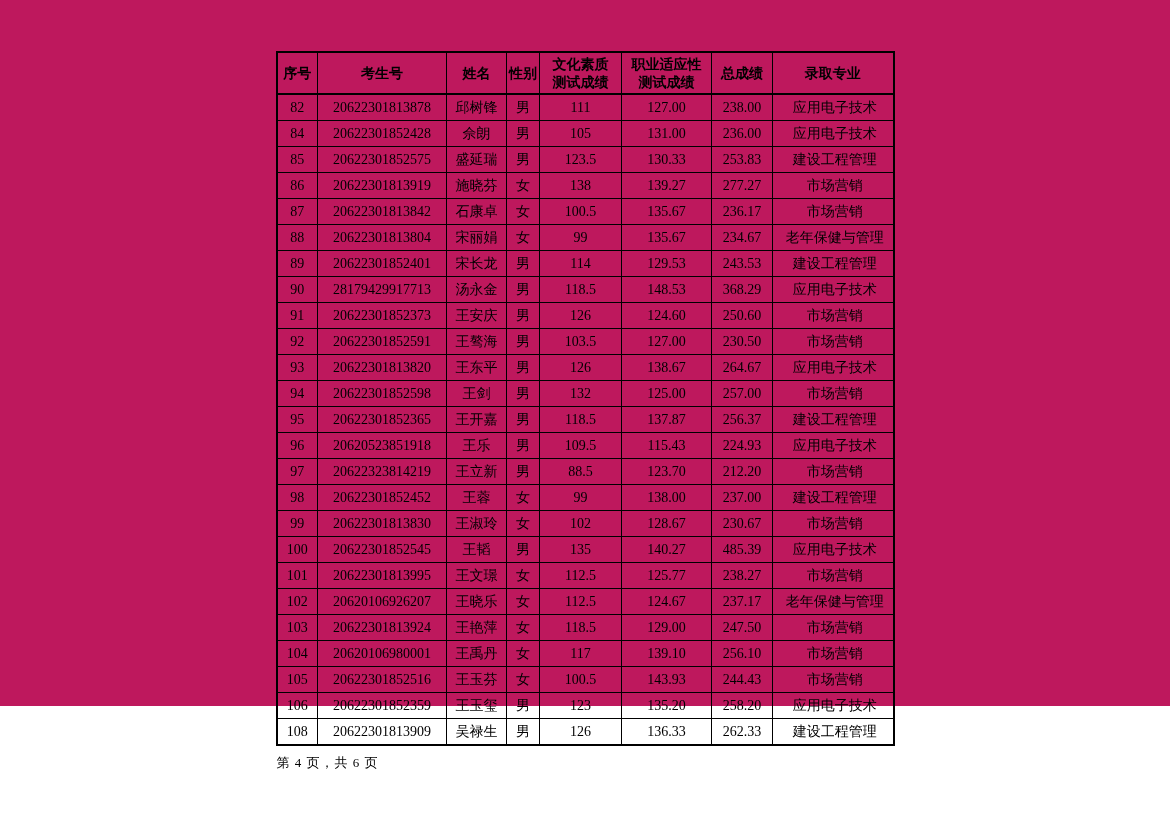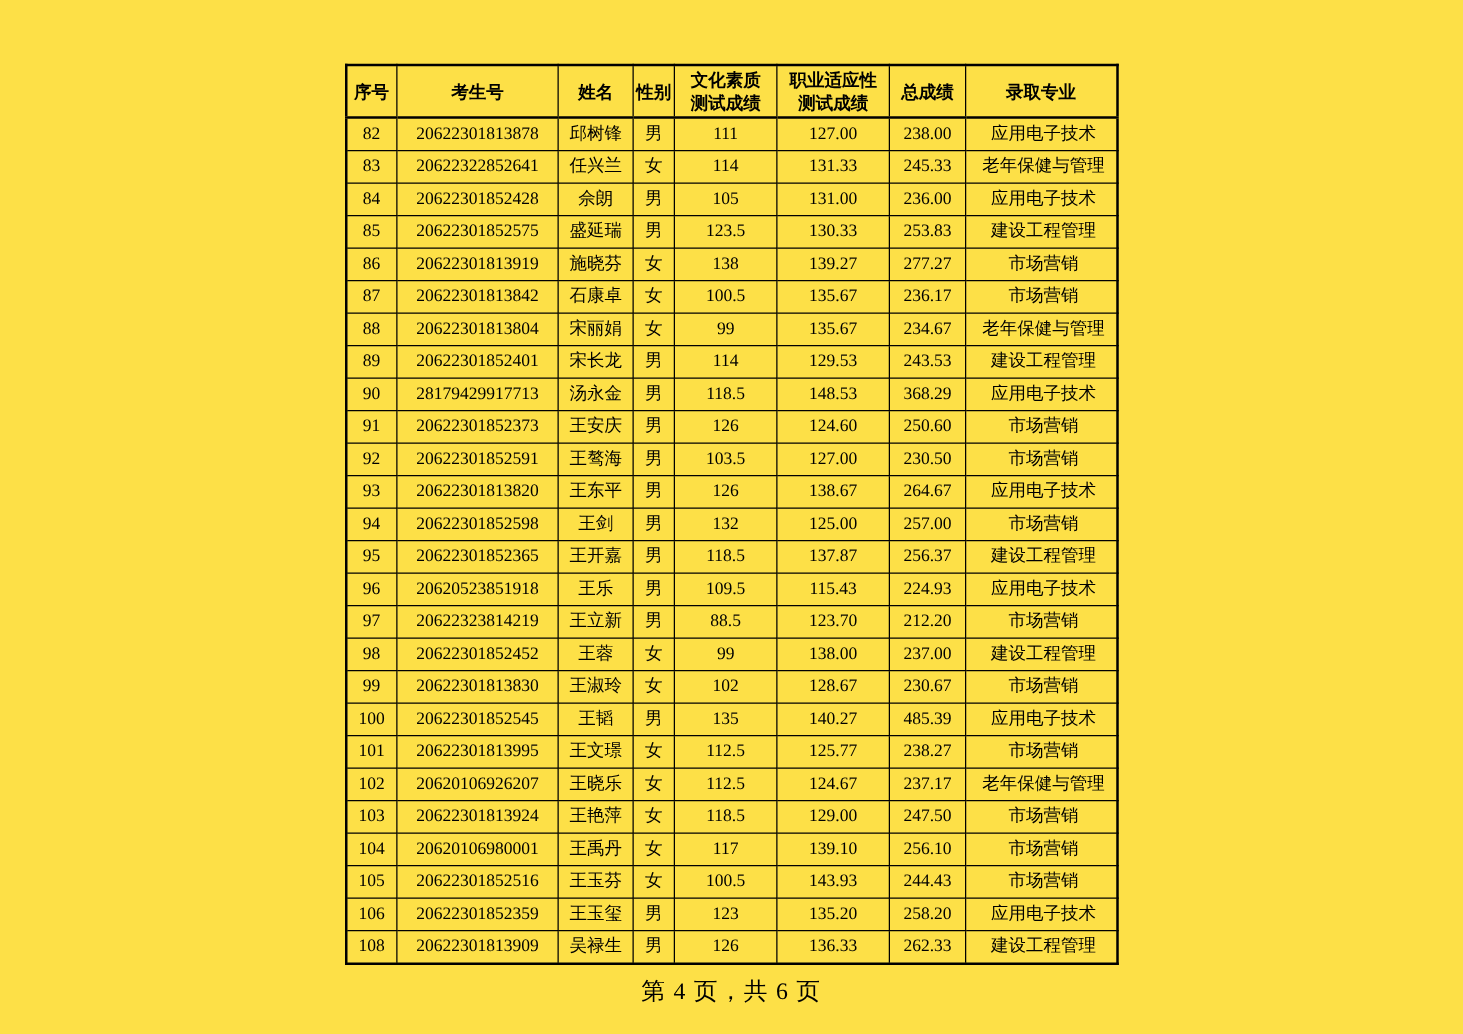--- a/index.html
+++ b/index.html
@@ -9,22 +9,22 @@
   }
   body {
     width: 1170px;
     height: 827px;
     font-family: "Liberation Serif", "DejaVu Serif", serif;
     color: #000;
     overflow: hidden;
   }
   .page {
     width: 1170px;
-    height: 827px;
-    background: #fde047;
+    height: 706px;
+    background: #be185d;
     box-sizing: border-box;
     padding-top: 51px;
   }
   table.results {
     border-collapse: collapse;
     table-layout: fixed;
     width: 617px;
     margin: 0 auto;
     border: 2px solid #000;
   }
@@ -51,22 +51,22 @@
     line-height: 25px;
     white-space: nowrap;
   }
   table.results tbody td.col-7 {
     text-align: center;
     padding-left: 4px;
   }
   .footer {
     width: 617px;
     margin: 8px auto 0 auto;
-    text-align: center;
-    font-size: 19px;
+    text-align: left;
+    font-size: 13px;
     letter-spacing: 1px;
   }
 </style>
 </head>
 <body>
 
 <div class="page">
   <table class="results">
     <colgroup>
       <col style="width:41px">
@@ -97,30 +97,20 @@
           <td class="col-0">82</td>
           <td class="col-1">20622301813878</td>
           <td class="col-2">邱树锋</td>
           <td class="col-3">男</td>
           <td class="col-4">111</td>
           <td class="col-5">127.00</td>
           <td class="col-6">238.00</td>
           <td class="col-7">应用电子技术</td>
         </tr>
         <tr>
-          <td class="col-0">83</td>
-          <td class="col-1">20622322852641</td>
-          <td class="col-2">任兴兰</td>
-          <td class="col-3">女</td>
-          <td class="col-4">114</td>
-          <td class="col-5">131.33</td>
-          <td class="col-6">245.33</td>
-          <td class="col-7">老年保健与管理</td>
-        </tr>
-        <tr>
           <td class="col-0">84</td>
           <td class="col-1">20622301852428</td>
           <td class="col-2">佘朗</td>
           <td class="col-3">男</td>
           <td class="col-4">105</td>
           <td class="col-5">131.00</td>
           <td class="col-6">236.00</td>
           <td class="col-7">应用电子技术</td>
         </tr>
         <tr>

